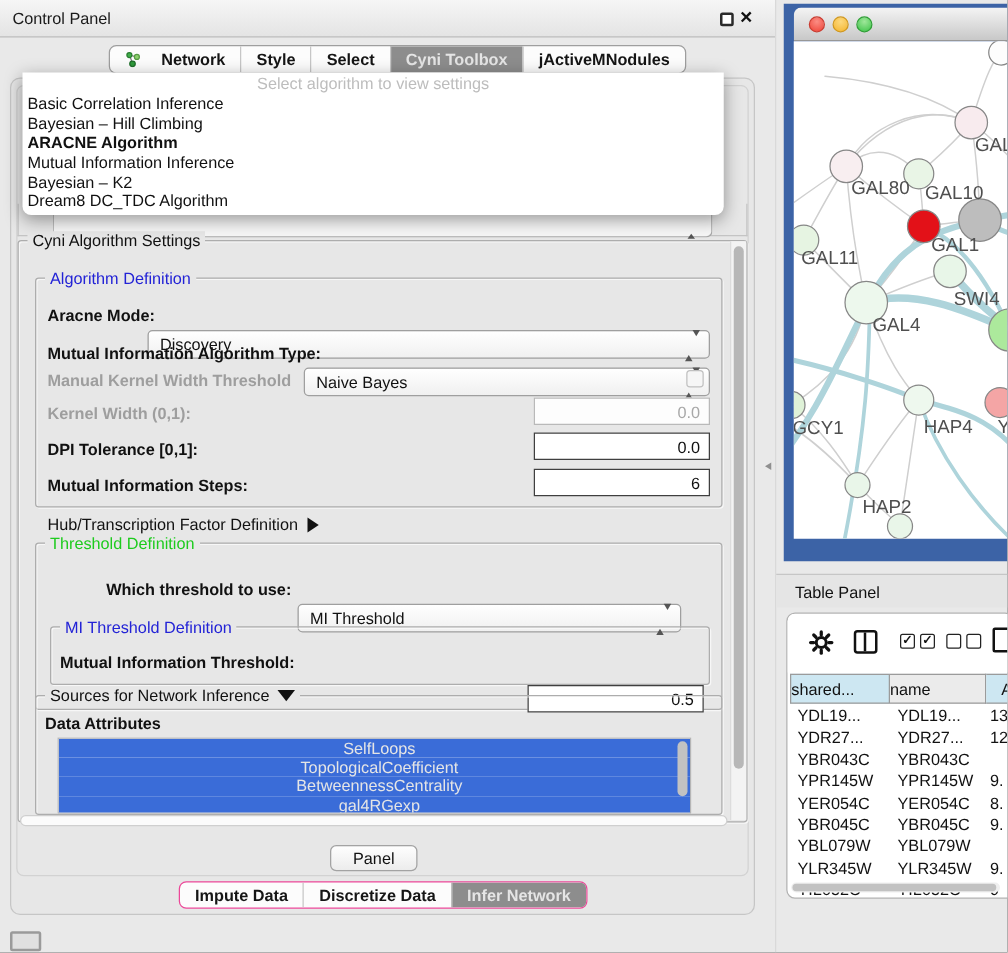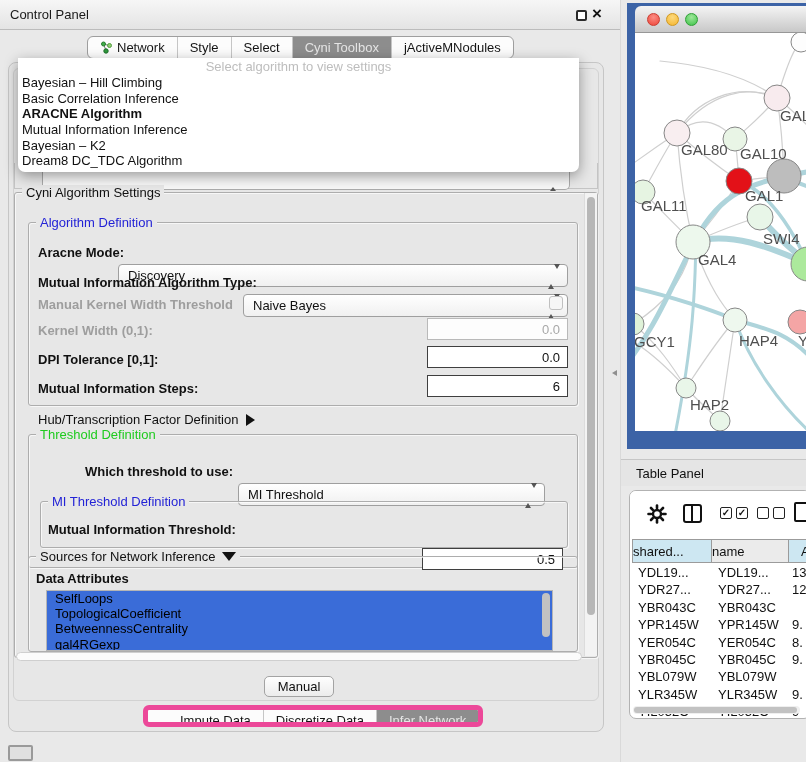--- a/index.html
+++ b/index.html
@@ -16,21 +16,21 @@
   .float-btn { position:absolute; left:576px; top:10px; width:11px; height:11px;
     border:2px solid #2a2a2a; border-radius:2px; background:#fff; }
   .close-btn { position:absolute; left:592px; top:4px; font-weight:900; font-size:17px; color:#111; }
   .splitter { position:absolute; left:620px; top:0; width:1px; height:762px; background:#d9d9d9; }
   .divider-arrow { position:absolute; left:612px; top:370px; width:0; height:0;
     border-top:3px solid transparent; border-bottom:3px solid transparent; border-right:5px solid #8f8f8f; }
 
   .tabbar { position:absolute; left:87px; top:36px; height:23px; display:flex;
     border:1px solid #9e9e9e; border-radius:6px; overflow:hidden; background:#fcfcfc; z-index:5; }
   .tab { padding:3px 12px 0 12px; border-left:1px solid #c6c6c6; white-space:nowrap;
-    display:flex; align-items:flex-start; gap:4px; font-weight:400; color:#151515; }
+    display:flex; align-items:flex-start; gap:16px; font-weight:700; color:#151515; }
   .tab:first-child { border-left:none; }
   .tab.selected { background:#8d8d8d; color:#e5e5e5; }
   .tab .ticon { margin-top:1px; }
 
   .main-panel { position:absolute; left:8px; top:62px; width:596px; height:670px;
     background:#e7e7e7; border:1px solid #c6c6c6; border-radius:8px; }
   .inner-panel { position:absolute; left:13px; top:68px; width:586px; height:633px;
     border:1px solid #d2d2d2; border-radius:6px; }
 
   
@@ -75,36 +75,36 @@
   .expander { position:absolute; left:38px; top:412px; white-space:nowrap; }
   .tri-right { display:inline-block; width:0; height:0; margin-left:8px;
     border-top:6px solid transparent; border-bottom:6px solid transparent; border-left:9px solid #111;
     vertical-align:-2px; }
   .tri-down { display:inline-block; width:0; height:0; margin-left:6px;
     border-left:7px solid transparent; border-right:7px solid transparent; border-top:9px solid #111;
     vertical-align:0px; }
 
   .attr-list { position:absolute; left:46px; top:590px; width:507px; height:61px;
     background:#fff; border:1px solid #b5b5b5; overflow:hidden; }
-  .attr-item { height:15.2px; line-height:15.2px; padding-left:8px; background:#3a6cd8; color:#000000; white-space:nowrap; }
+  .attr-item { height:15.2px; line-height:15.2px; padding-left:8px; background:#3a6cd8; color:#e5e5e5; white-space:nowrap;text-align:center; }
   .attr-scroll { position:absolute; right:2px; top:2px; width:8px; height:44px; background:#c2c2c2; border-radius:4px; }
 
   .vscroll { position:absolute; left:584px; top:193px; width:13px; height:463px;
     background:#f3f3f3; border-left:1px solid #dcdcdc; }
   .vscroll .thumb { position:absolute; left:2px; top:4px; width:8px; height:418px;
     background:#b7b7b7; border-radius:4px; }
   .hscroll-cp { position:absolute; left:16px; top:652px; width:566px; height:9px;
     background:#fbfbfb; border:1px solid #cfcfcf; border-radius:5px; }
 
   .apply-btn { position:absolute; left:264px; top:676px; width:70px; height:21px;
     background:linear-gradient(#fefefe,#ececec); border:1px solid #a3a3a3; border-radius:5px;
     text-align:center; padding-top:2px; }
 
   .bottombar { position:absolute; left:143px; top:705px; height:22px; display:flex;
-    border:5px solid #ec4899; border-radius:6px; overflow:hidden; background:#fcfcfc;padding-left:20px; }
+    border:1px solid #ec4899; border-radius:6px; overflow:hidden; background:#fcfcfc; }
 
   
   .net-frame { position:absolute; left:627px; top:3px; width:179px; height:446px; background:#3c63a6; }
   .mac-bar { position:absolute; left:8px; top:3px; width:171px; height:27px;
     background:linear-gradient(#f4f4f4,#c8c8c8); border-top-left-radius:6px; border-bottom:1px solid #979797; }
   .light { position:absolute; top:7px; width:13px; height:13px; border-radius:50%; }
   .light.red { left:12px; background:radial-gradient(circle at 50% 30%, #fb8d84, #ee4438); border:1px solid #ca3d32; }
   .light.yellow { left:31px; background:radial-gradient(circle at 50% 30%, #fcd97e, #f5b52e); border:1px solid #d0981f; }
   .light.green { left:50px; background:radial-gradient(circle at 50% 30%, #9fe79a, #3dc348); border:1px solid #2f9f36; }
   .net-canvas { position:absolute; left:8px; top:30px; width:171px; height:398px; background:#fff; overflow:hidden; }
@@ -245,21 +245,21 @@
         <div class="attr-item">gal4RGexp</div>
       </div>
     <div class="attr-scroll"></div>
   </div>
 
   <div class="vscroll">
       <div class="thumb"></div>
     </div>
   <div class="hscroll-cp"></div>
 
-  <div class="apply-btn">Manual</div>
+  <div class="apply-btn">Panel</div>
   <div class="bottombar">
       <div class="tab">Impute Data</div>
       <div class="tab">Discretize Data</div>
       <div class="tab selected">Infer Network</div>
     </div>
 
   <div class="net-frame">
     <div class="mac-bar">
       <div class="light red"></div>
       <div class="light yellow"></div>
@@ -409,22 +409,22 @@
         </div>
       </div>
     <div class="tp-hscroll">
         <div class="thumb"></div>
       </div>
   </div>
 
   <div class="algo-popup">
     <div class="algo-placeholder">Select algorithm to view settings</div>
     <div id="algo-items">
+        <div class="algo-item">Basic Correlation Inference</div>
         <div class="algo-item">Bayesian – Hill Climbing</div>
-        <div class="algo-item">Basic Correlation Inference</div>
         <div class="algo-item bold">ARACNE Algorithm</div>
         <div class="algo-item">Mutual Information Inference</div>
         <div class="algo-item">Bayesian – K2</div>
         <div class="algo-item">Dream8 DC_TDC Algorithm</div>
       </div>
   </div>
 
   <div class="corner-icon"></div>
 </div>
 

